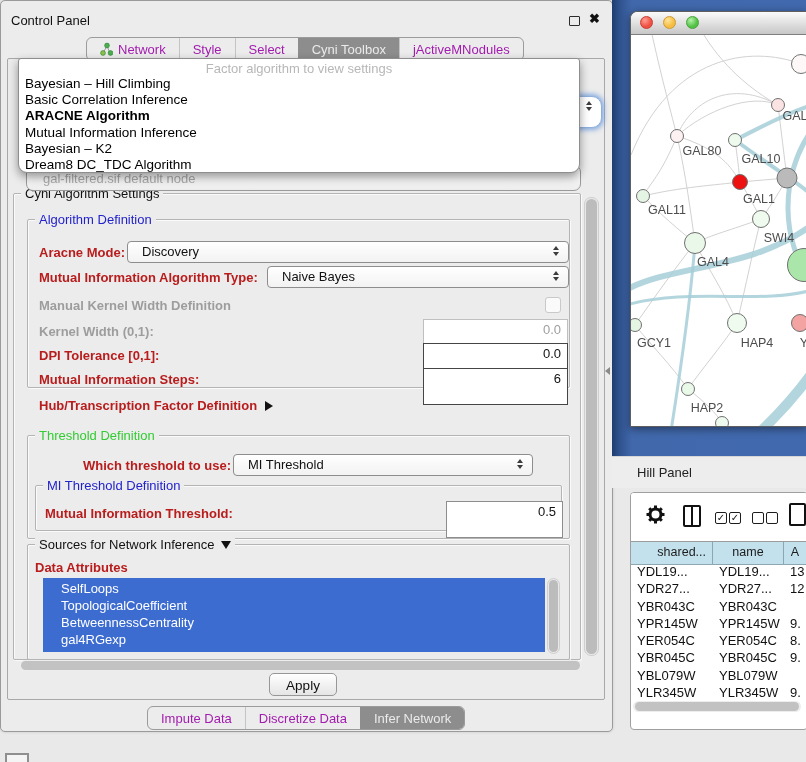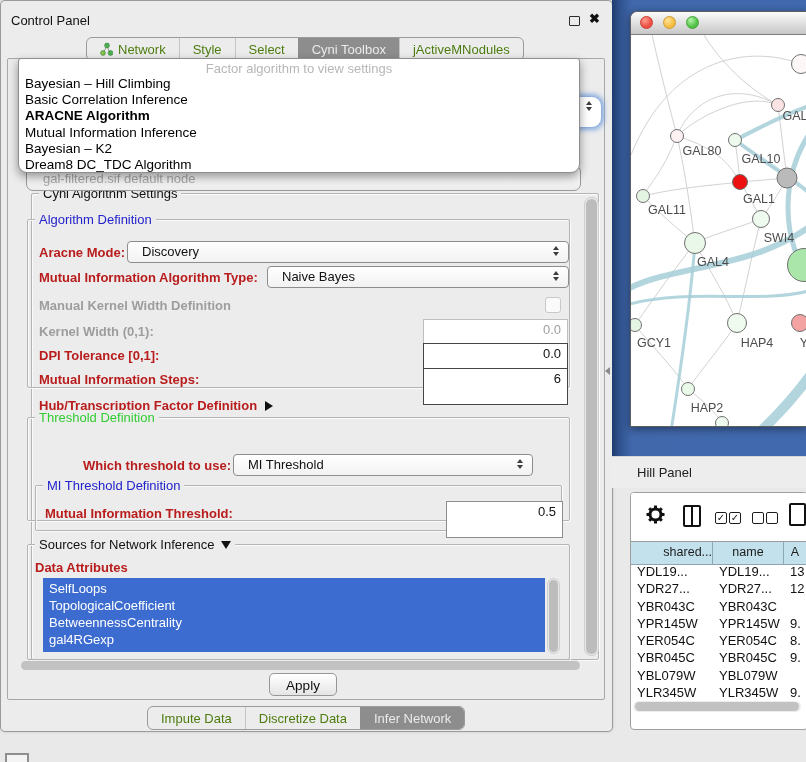--- a/index.html
+++ b/index.html
@@ -9,21 +9,21 @@
   
   .cp-win{position:absolute;left:0;top:7;width:611px;height:730px;background:#ececec;
           border:1px solid #9a9a9a;border-radius:5px;box-shadow:0 0 3px rgba(0,0,0,.15);}
   .cp-title{position:absolute;left:10px;top:12px;font-size:13px;color:#111;}
   .float-icon{position:absolute;left:568px;top:15px;width:9px;height:8px;border:1.5px solid #2c2c2c;border-radius:1px;}
   .close-icon{position:absolute;left:588px;top:10px;font-size:13px;font-weight:bold;color:#111;}
 
   
   .tabbar{position:absolute;display:flex;align-items:stretch;height:22px;border:1px solid #9b9b9b;
           border-radius:6px;background:#ececec;font-size:13px;overflow:hidden;}
-  .tabseg{display:flex;align-items:center;gap:5px;padding:0 13px;border-left:1px solid #c4c4c4;color:#4d7c0f;white-space:nowrap;}
+  .tabseg{display:flex;align-items:center;gap:5px;padding:0 13px;border-left:1px solid #c4c4c4;color:#a21caf;white-space:nowrap;}
   .tabseg:first-child{border-left:none;}
   .tabseg.sel{background:#8d8d8d;color:#ebebeb;border-left-color:#8d8d8d;}
 
   .inner-panel{position:absolute;left:7px;top:58px;width:596px;height:640px;border:1px solid #a8a8a8;
                border-radius:2px;background:#ececec;}
 
   
   .combo-sliver{position:absolute;left:420px;top:96px;width:180px;height:30px;background:#fff;
                 border:1px solid #8fb0dc;border-radius:10px;box-shadow:0 0 5px 2px rgba(100,150,220,.75);z-index:5;}
   .gal-combo{position:absolute;left:26px;top:165px;width:555px;height:26px;background:linear-gradient(#fff,#ededed);
@@ -63,21 +63,21 @@
   .tfield.lite{border-color:#8d8d8d;}
 
   .checkbox{position:absolute;width:14px;height:14px;border:1px solid #c9c9c9;border-radius:3px;background:#fafafa;}
 
   .tri-r{display:inline-block;width:0;height:0;border-left:8px solid #111;
          border-top:5.5px solid transparent;border-bottom:5.5px solid transparent;}
   .tri-d{display:inline-block;width:0;height:0;border-top:8px solid #111;
          border-left:5.5px solid transparent;border-right:5.5px solid transparent;}
 
   .attr-list{position:absolute;color:#fff;font-size:13px;padding:2px 0;box-sizing:border-box;overflow:hidden;}
-  .attr-item{padding:0 6px;line-height:17px;white-space:nowrap;}
+  .attr-item{padding:0 18px;line-height:17px;white-space:nowrap;}
 
   
   .sbv{position:absolute;background:#e8e8e8;border:1px solid #cfcfcf;border-radius:7px;}
   .sbv .thumb{position:absolute;left:1px;right:1px;top:1px;bottom:1px;background:#bcbcbc;border-radius:6px;}
   .sbh{position:absolute;background:#ededed;border-radius:6px;}
   .sbh .thumb{position:absolute;top:1px;bottom:1px;left:2px;right:2px;background:#c2c2c2;border-radius:5px;}
 
   .btn{position:absolute;background:linear-gradient(#ffffff,#e5e5e5);border:1px solid #979797;border-radius:5px;
        font-size:13.5px;color:#111;text-align:center;line-height:21px;box-sizing:border-box;}
 
@@ -167,21 +167,21 @@
     <div id="algoList">
         <div class="popup-item">Bayesian – Hill Climbing</div>
         <div class="popup-item">Basic Correlation Inference</div>
         <div class="popup-item sel">ARACNE Algorithm</div>
         <div class="popup-item">Mutual Information Inference</div>
         <div class="popup-item">Bayesian – K2</div>
         <div class="popup-item">Dream8 DC_TDC Algorithm</div>
       </div>
   </div>
 
-  <div class="groupbox" style="left:31px;top:193px;width:566px;height:465px;">
+  <div class="groupbox" style="left:13px;top:193px;width:566px;height:465px;">
     <span class="gb-label">Cyni Algorithm Settings</span>
   </div>
   <div class="sbv" style="left:584px;top:197px;width:13px;height:457px;">
       <div class="thumb"></div>
     </div>
 
   <div class="groupbox" style="left:27px;top:219px;width:541px;height:167px;">
     <span class="gb-label blue">Algorithm Definition</span>
   </div>
 
@@ -207,21 +207,21 @@
   <div class="tfield" style="left:423px;top:343px;width:145px;">0.0</div>
 
   <div class="flabel" style="left:39px;top:372px;">Mutual Information Steps:</div>
   <div class="tfield" style="left:423px;top:368px;width:145px;">6</div>
 
   <div class="flabel" style="left:39px;top:398px;display:flex;align-items:center;gap:8px;">
     <span>Hub/Transcription Factor Definition</span>
     <span class="tri-r"></span>
   </div>
 
-  <div class="groupbox" style="left:27px;top:417px;width:541px;height:102px;">
+  <div class="groupbox" style="left:27px;top:435px;width:541px;height:102px;">
     <span class="gb-label green">Threshold Definition</span>
   </div>
   <div class="flabel" style="left:83px;top:458px;">Which threshold to use:</div>
   <div class="combo" style="left:233px;top:454px;width:300px;">
     <span>MI Threshold</span>
     <span class="stp"></span>
   </div>
 
   <div class="groupbox" style="left:35px;top:485px;width:525px;height:44px;">
     <span class="gb-label blue">MI Threshold Definition</span>
@@ -328,21 +328,21 @@
         <circle cx="10.5" cy="10.5" r="2" fill="#fff"></circle>
       </svg>
       <div class="col-icon"></div>
       <div class="mini-cb" style="left:84px;top:19px;">✓</div>
       <div class="mini-cb" style="left:98px;top:19px;">✓</div>
       <div class="mini-cb" style="left:121px;top:19px;"></div>
       <div class="mini-cb" style="left:135px;top:19px;"></div>
       <div class="doc-icon"></div>
     </div>
     <div class="tp-header" id="tpHeader">
-        <div class="tp-hcell" style="width: 82px; text-align: right; flex: 0 0 auto;">shared...</div>
+        <div class="tp-hcell" style="width: 82px; text-align: right; padding-right: 6px; flex: 0 0 auto;">shared...</div>
         <div class="tp-hcell" style="width: 71px; text-align: center; padding-right: 0px; flex: 0 0 auto;">name</div>
         <div class="tp-hcell" style="width: 23px; text-align: center; padding-right: 0px; flex: 1 1 0%;">A</div>
       </div>
     <div class="tp-rows" id="tpRows">
         <div class="tp-row">
           <div class="tp-cell" style="width: 82px; flex: 0 0 auto;">YDL19...</div>
           <div class="tp-cell" style="width: 71px; flex: 0 0 auto;">YDL19...</div>
           <div class="tp-cell" style="width: 23px; flex: 1 1 0%;">13</div>
         </div>
         <div class="tp-row">

